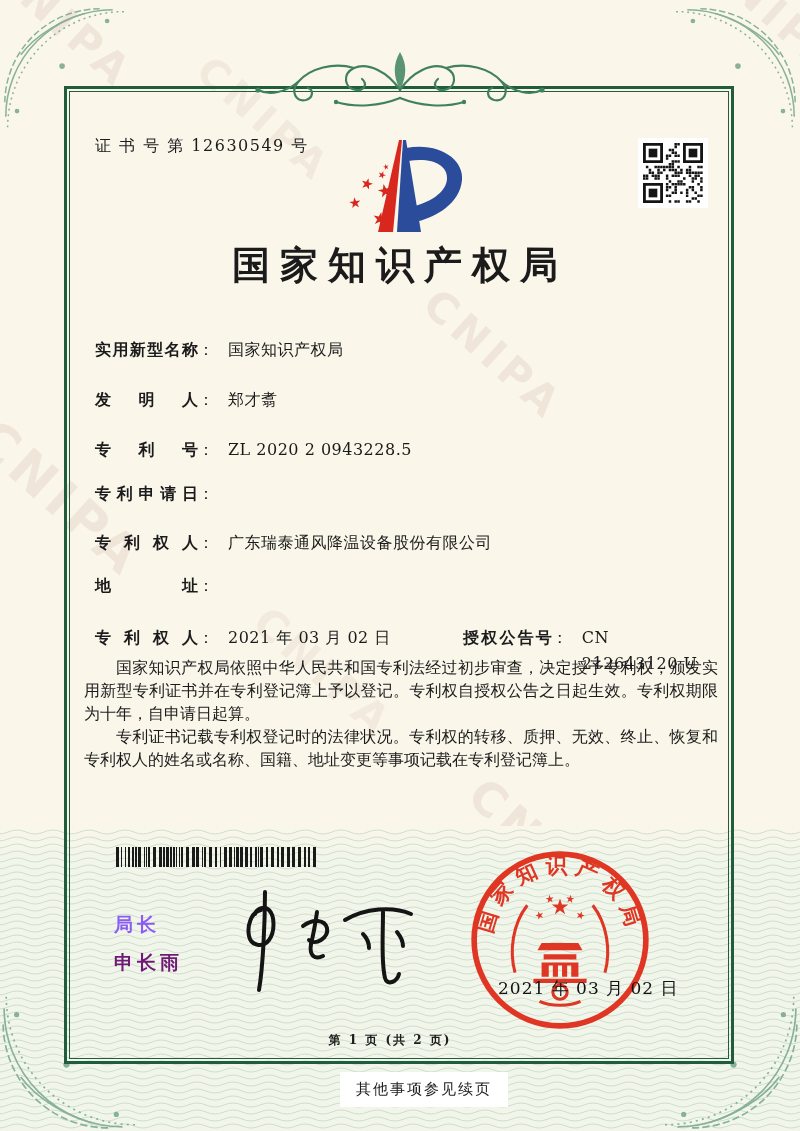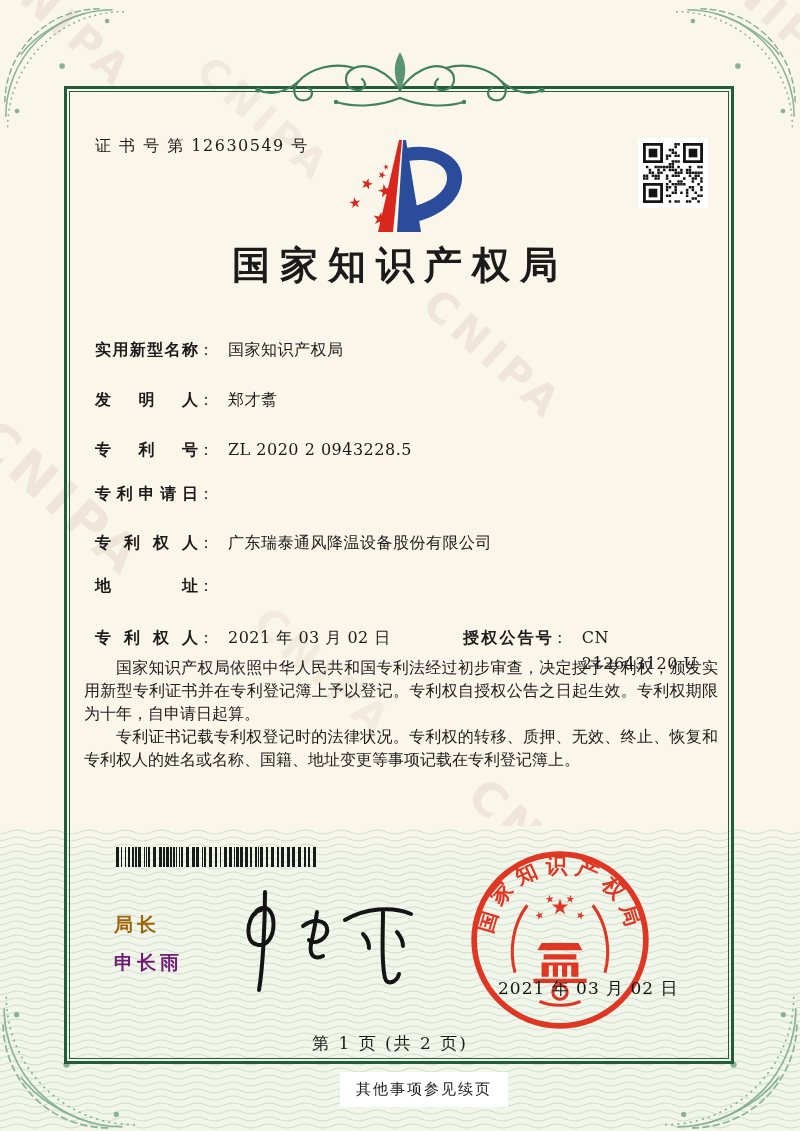--- a/index.html
+++ b/index.html
@@ -38,30 +38,30 @@
   .fvalue{letter-spacing:.5px;}
   .fvalue.wide{width:482px;}
   .pair2{position:absolute;left:368px;top:0;display:flex;}
   
   .bodytext{position:absolute;left:84px;top:656px;width:634px;z-index:5;}
   .bodytext p{margin:0;font-size:16px;line-height:23px;text-indent:2em;text-align:justify;}
   
   .barcode{position:absolute;left:114px;top:847px;z-index:5;}
   .sig-role{position:absolute;left:114px;top:912px;z-index:5;
     font-family:"DejaVu Sans","Liberation Sans",sans-serif;font-weight:700;
-    font-size:19px;letter-spacing:4px;color:#a16207;}
+    font-size:19px;letter-spacing:4px;color:#8b5cf6;}
   .sig-name{position:absolute;left:114px;top:950px;z-index:5;
     font-family:"DejaVu Sans","Liberation Sans",sans-serif;font-weight:700;
     font-size:19px;letter-spacing:4px;color:#701a75;}
   .sig-script{position:absolute;left:225px;top:882px;z-index:5;}
   .seal{position:absolute;left:468px;top:848px;z-index:6;opacity:.94;}
   .sealdate{position:absolute;left:498px;top:977px;z-index:7;font-size:17px;
     letter-spacing:1px;color:#111;}
   .pagenum{position:absolute;left:0;top:1032px;width:780px;text-align:center;
-    font-size:17px;letter-spacing:2px;z-index:5;}
+    font-size:12px;letter-spacing:2px;z-index:5;font-weight:bold;}
   .footnote{position:absolute;left:0;top:1072px;width:800px;text-align:center;z-index:5;margin-left:24px;}
   .footnote span{display:inline-block;background:#ffffff;padding:8px 16px;
     font-size:15px;letter-spacing:2px;}
 </style>
 </head>
 <body>
 
 <svg width="0" height="0" style="position:absolute">
   <defs>
     <path id="star5" d="M0 -10 L2.25 -3.09 L9.51 -3.09 L3.63 1.18 L5.88 8.09 L0 3.82 L-5.88 8.09 L-3.63 1.18 L-9.51 -3.09 L-2.25 -3.09 Z"></path>

